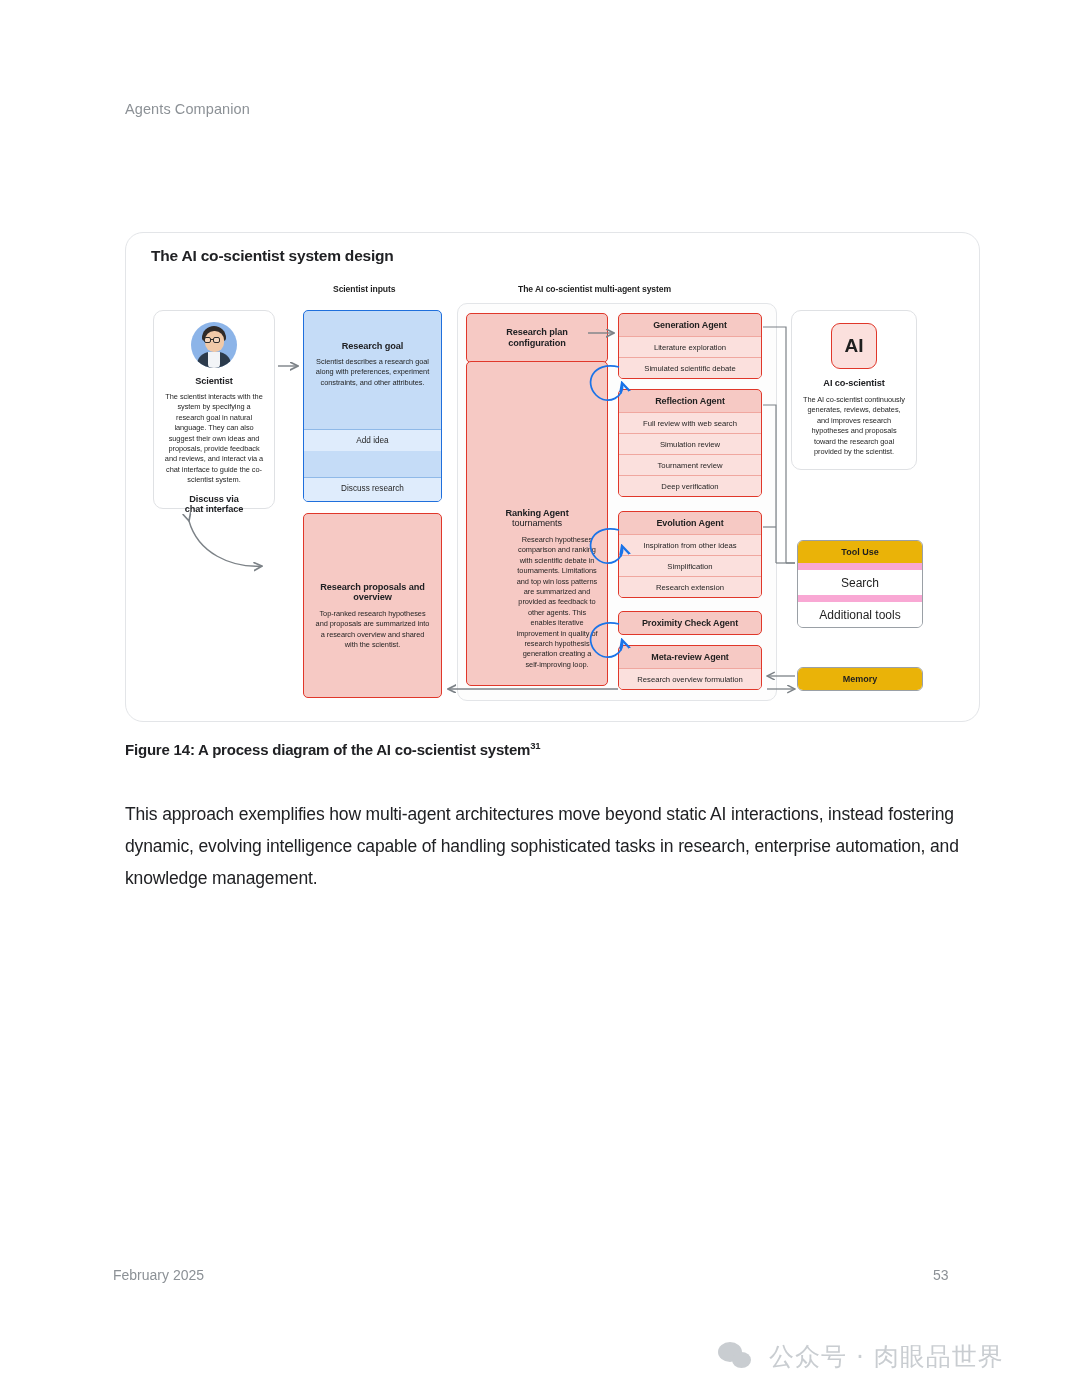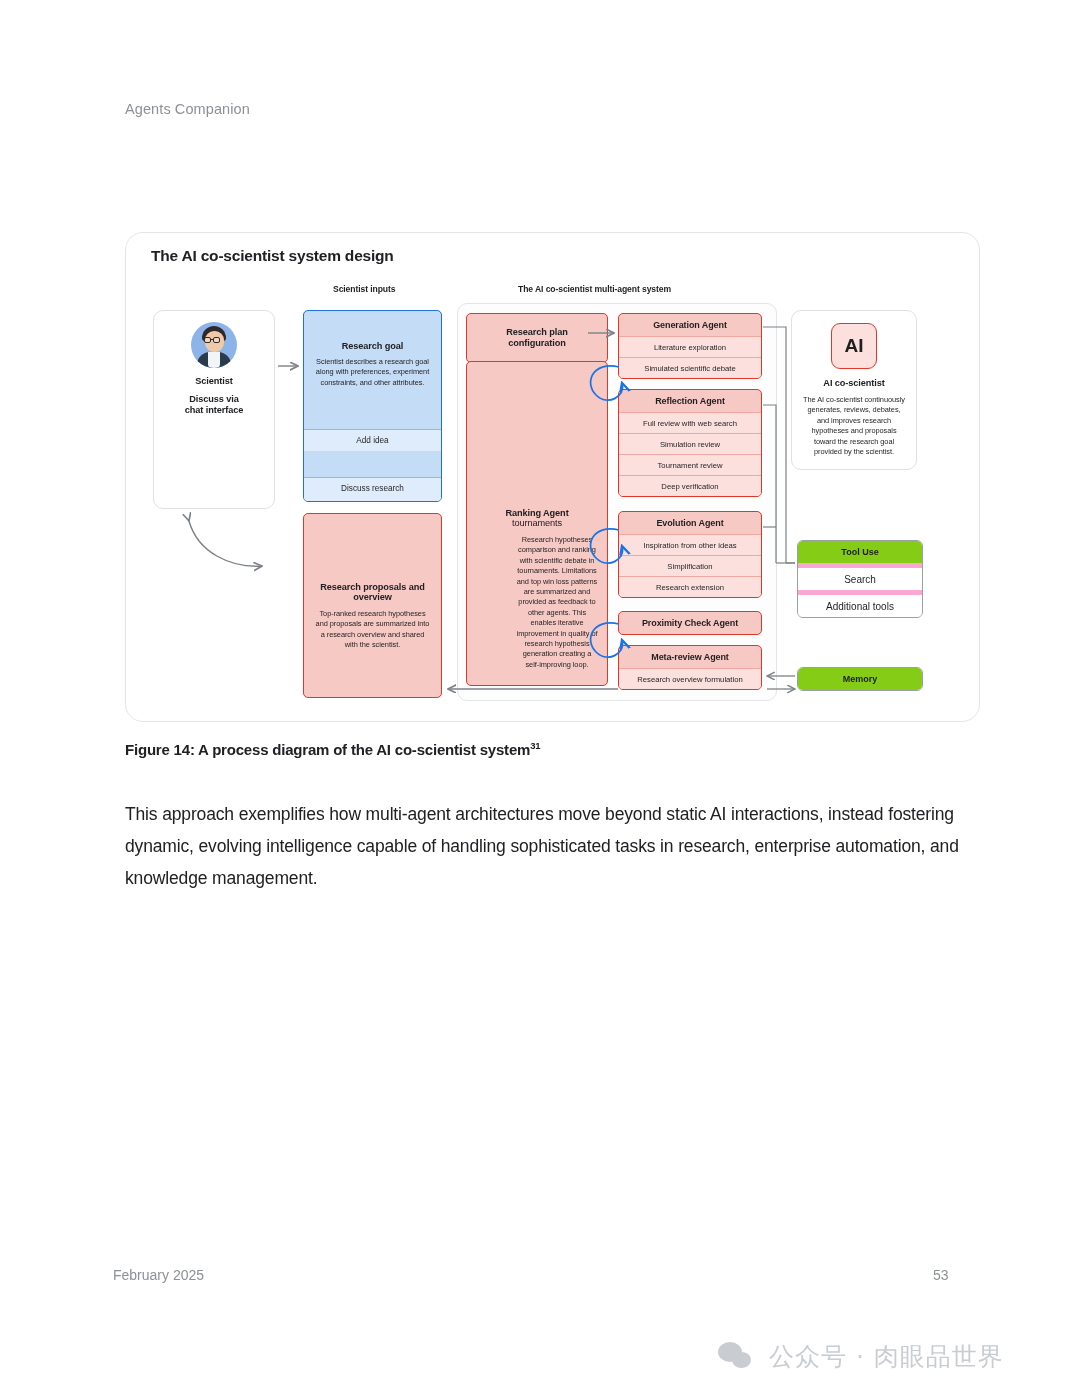--- a/index.html
+++ b/index.html
@@ -100,26 +100,26 @@
   .agent-row {
     background:#fbe0dd; border-top:1px solid #f0a79f;
     text-align:center; font-size:7.7px; padding:5.5px 2px; color:#1f1f1f;
   }
 
   .gray-card {
     background:#ffffff; border:1.2px solid #9aa0a6; border-radius:6px;
     overflow:hidden;
   }
   .gray-head {
-    background:#84cc16; text-align:center; font-weight:700;
+    background:#eab308; text-align:center; font-weight:700;
     font-size:9px; padding:6px 2px; color:#1f1f1f;
   }
   .gray-row {
-    background:#ffffff; border-top:5px solid #f9a8d4;
-    text-align:center; font-size:10px; padding:5.5px 2px; color:#1f1f1f;
+    background:#ffffff; border-top:7px solid #f9a8d4;
+    text-align:center; font-size:12px; padding:5.5px 2px; color:#1f1f1f;
   }
 
   .sub-frame {
     position:absolute; border:1px solid #e3e5e8; border-radius:10px;
     background:#fdfdfd;
   }
 
   .ttl { font-weight:700; font-size:9.2px; text-align:center; letter-spacing:-.1px; }
   .desc {
     font-size:7.4px; line-height:10.4px; text-align:center; color:#1f1f1f;
@@ -173,20 +173,21 @@
     <div class="avatar">
       <div class="av-hair"></div>
         <div class="av-face"></div>
       <div class="av-glass-l"></div>
         <div class="av-glass-r"></div>
         <div class="av-bridge"></div>
       <div class="av-body"></div>
         <div class="av-shirt"></div>
     </div>
     <div class="ttl" style="margin-top:8px;">Scientist</div>
+    <div class="desc" style="margin-top:6px;">The scientist interacts with the system by specifying a research goal in natural language. They can also suggest their own ideas and proposals, provide feedback and reviews, and interact via a chat interface to guide the co-scientist system.</div>
     <div class="ttl" style="margin-top:8px; line-height:10.5px; white-space:pre-line;"><span>Discuss via
 chat interface</span></div>
   </div>
 
   <div class="blue-card box" style="left:177px; top:77px; width:139px; height:192px;">
     <div style="padding:30px 10px 0;">
       <div class="ttl">Research goal</div>
       <div class="desc" style="margin-top:6px;">Scientist describes a research goal along with preferences, experiment constraints, and other attributes.</div>
     </div>
     <div class="blue-row" style="position:absolute; left:0; right:0; top:118px;">Add idea</div>

